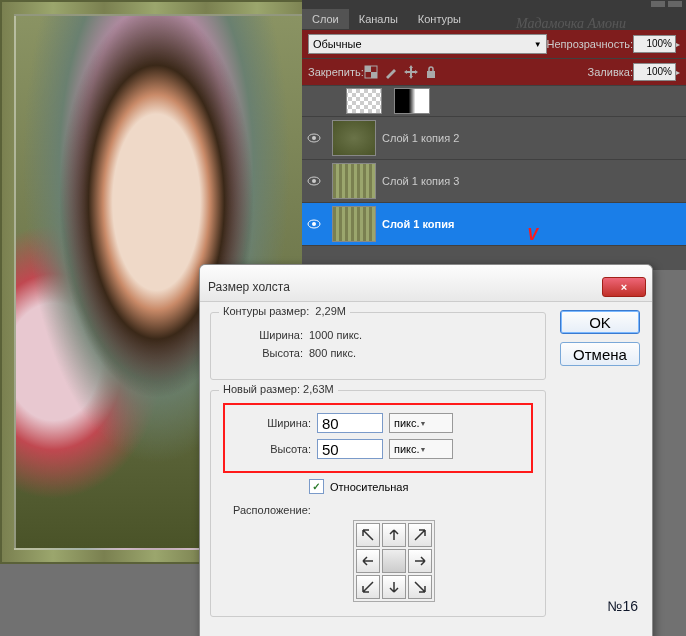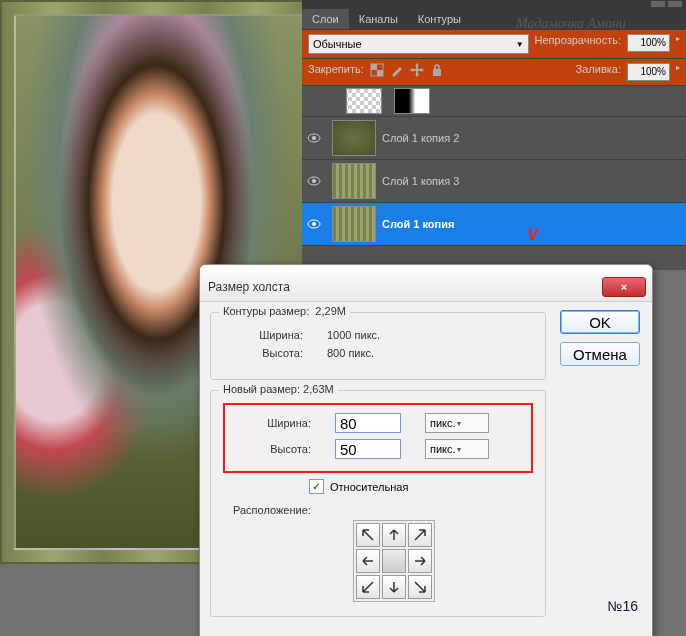--- a/index.html
+++ b/index.html
@@ -4,21 +4,21 @@
 <style>
 body{margin:0;font-family:Tahoma,Arial,sans-serif;font-size:11px;background:#717171;width:686px;height:636px;position:relative;overflow:hidden}
 .artwork{position:absolute;left:0;top:0;width:340px;height:560px;background:linear-gradient(90deg,#7a8050 0%,#9ba66d 15%,#7a8050 30%,#9ba66d 45%,#7a8050 60%,#9ba66d 75%,#7a8050 90%);border:2px solid #5a6138}
 .artwork::before{content:"";position:absolute;inset:12px;border:2px solid rgba(255,255,255,.4);background:radial-gradient(ellipse at 45% 35%,#efd9c8 18%,#c98a68 22%,#3a2818 28%,transparent 40%),radial-gradient(ellipse at 45% 28%,#b08aa0 30%,#6a8070 40%,transparent 55%),radial-gradient(ellipse at 12% 65%,#e8c8d0 12%,#c04850 18%,transparent 28%),linear-gradient(180deg,#8a9363 0%,#6a7348 60%,#4a5328 100%)}
 .layers-panel{position:absolute;right:0;top:0;width:384px;height:270px;background:#535353;color:#ccc}
 .lp-top{height:8px;background:#3a3a3a;display:flex;justify-content:flex-end;align-items:center;padding-right:4px;gap:3px}
 .lp-top span{width:14px;height:6px;background:#666}
 .lp-tabs{display:flex;background:#3a3a3a;height:22px;align-items:center}
 .lp-tab{padding:4px 10px;color:#ccc;font-size:11px}
 .lp-tab.active{background:#535353}
-.lp-row{display:flex;align-items:flex-start;padding:4px 6px;gap:6px;background:#c2410c;border-bottom:1px solid #404040}
+.lp-row{display:flex;align-items:center;padding:4px 6px;background:#7f1d1d;border-bottom:1px solid #404040}
 .lp-select{flex:1;background:#ededed;color:#000;border:1px solid #888;height:18px;padding:0 4px;display:flex;align-items:center;justify-content:space-between}
 .lp-select .arrow{font-size:8px}
 .lp-label{color:#ccc;font-size:11px}
 .lp-num{background:#ededed;color:#000;border:1px solid #888;width:38px;height:16px;text-align:right;padding-right:3px;font-size:10px;line-height:16px}
 .lp-icons{display:flex;gap:6px;align-items:center}
 .lp-icons svg{width:14px;height:14px}
 .lp-layers{background:#535353}
 .lp-layer{display:flex;align-items:center;height:42px;border-bottom:1px solid #404040;background:#535353}
 .lp-layer.selected{background:#1a7ee8;color:#fff}
 .lp-eye{width:24px;display:flex;justify-content:center}
@@ -31,21 +31,21 @@
 .red-v{position:absolute;color:#ff1a1a;font-weight:bold;font-size:16px;right:148px;top:226px;font-style:italic}
 .watermark{position:absolute;right:60px;top:16px;font-family:cursive;font-style:italic;color:rgba(255,255,255,.15);font-size:14px;pointer-events:none}
 
 .dialog{position:absolute;left:199px;top:264px;width:452px;background:#f0f0f0;border:1px solid #8a8a8a;box-shadow:2px 2px 8px rgba(0,0,0,.4);border-radius:6px 6px 0 0}
 .dlg-titlebar{height:28px;background:linear-gradient(#fdfdfd,#e8e8e8);border-bottom:1px solid #ccc;display:flex;align-items:center;padding:8px 6px 0 8px;border-radius:6px 6px 0 0}
 .dlg-title{flex:1;color:#333;font-size:12px}
 .dlg-close{width:42px;height:18px;background:linear-gradient(#e67,#c13028);border:1px solid #a02018;border-radius:3px;display:flex;align-items:center;justify-content:center;color:#fff;font-size:11px;font-weight:bold}
 .dlg-body{padding:10px;position:relative}
 .dlg-group{border:1px solid #ccc;border-radius:3px;padding:10px 12px 14px;margin-bottom:10px;position:relative;width:310px}
 .dlg-group-title{position:absolute;top:-8px;left:8px;background:#f0f0f0;padding:0 4px;font-size:11px;color:#333}
-.dlg-line{display:flex;align-items:center;margin:6px 0;gap:24px}
+.dlg-line{display:flex;align-items:center;margin:6px 0;gap:6px}
 .dlg-line .lbl{width:80px;text-align:right;color:#333}
 .dlg-line .val{color:#333}
 .dlg-input{width:56px;height:18px;border:1px solid #7a9ac9;background:#fff;padding:0 4px;font-size:15px}
 .dlg-input.cursor{background:#fff}
 .dlg-unit{width:54px;height:18px;border:1px solid #999;background:#f8f8f8;display:flex;align-items:center;justify-content:flex-start;padding:0 4px;font-size:11px}
 .dlg-unit .arr{font-size:7px;color:#555}
 .redbox{border:2px solid #ff1a1a;padding:2px 6px 6px;margin-top:2px}
 .checkbox{display:flex;align-items:center;gap:6px;margin-left:86px;margin-top:6px}
 .checkbox .box{width:13px;height:13px;border:1px solid #7a9ac9;background:#fff;display:flex;align-items:center;justify-content:center;color:#2a7a2a;font-size:10px;font-weight:bold}
 .anchor-label{margin:10px 0 4px 10px;color:#333}

